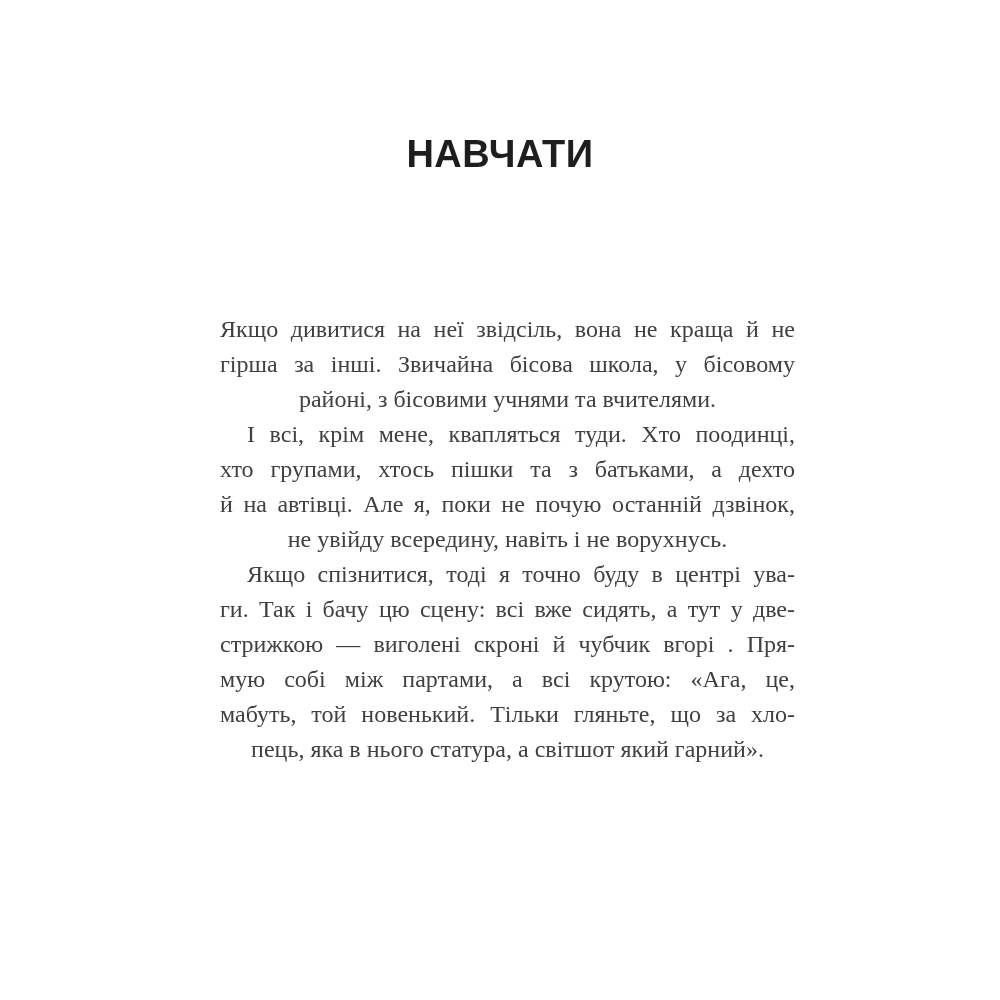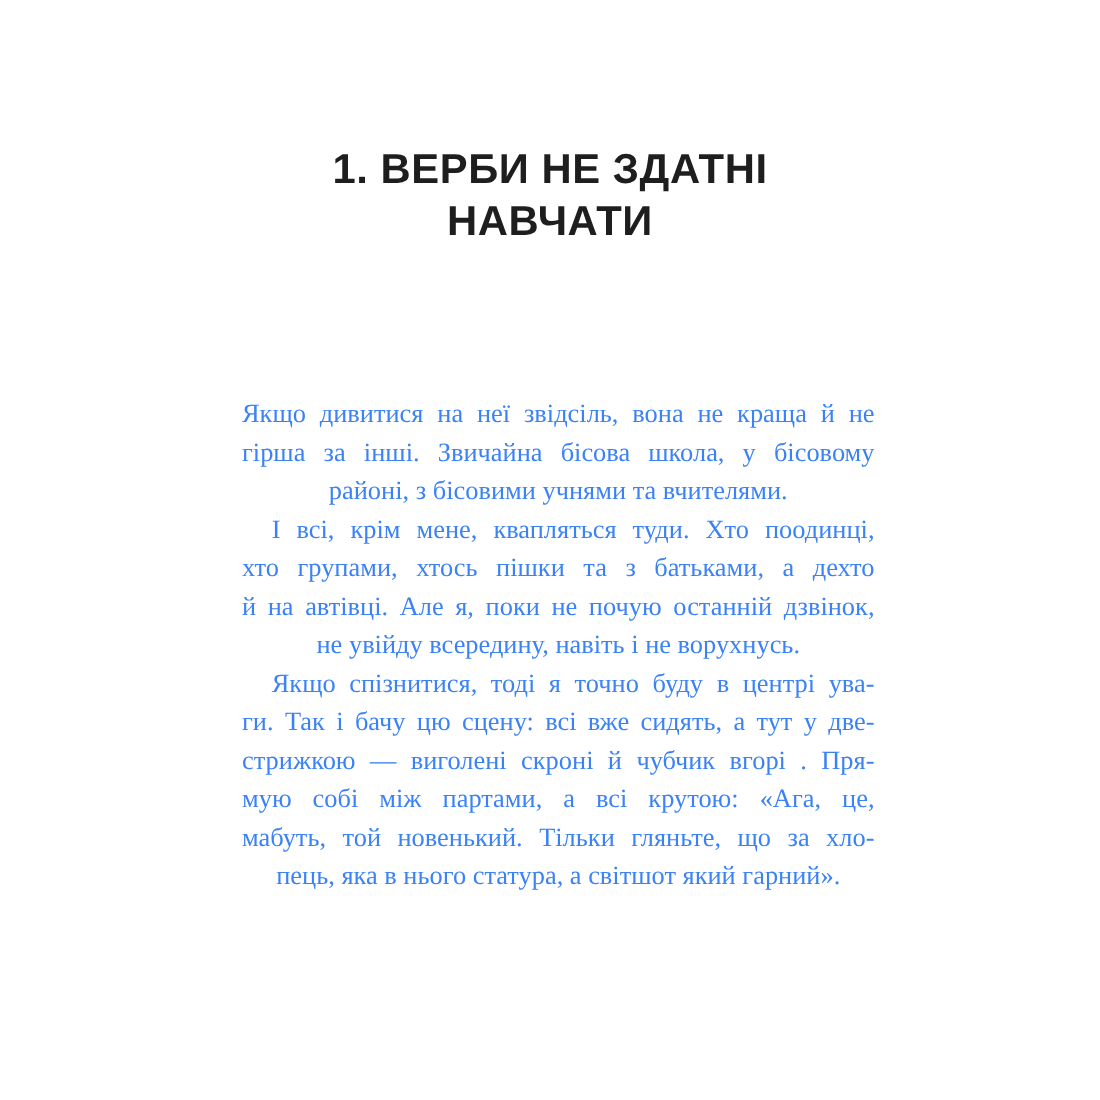--- a/index.html
+++ b/index.html
@@ -24,42 +24,41 @@
     letter-spacing: 0.5px;
     color: #1e1e1e;
   }
   .body-text {
     width: 575px;
     margin-left: 220px;
     margin-top: 134px;
     font-family: "Liberation Serif", "DejaVu Serif", serif;
     font-size: 24px;
     line-height: 35px;
-    color: #3b82f6;
+    color: #404040;
   }
   .paragraph { margin: 0; padding: 0; }
   .line { white-space: normal; }
   .jline {
     text-align: justify;
     text-align-last: justify;
   }
   .lline {
     text-align: center;
   }
   .ind {
     text-indent: 27px;
   }
 </style>
 </head>
 <body>
 
 <div class="page">
 
   <div class="chapter-title">
-    <div>1. ВЕРБИ НЕ ЗДАТНІ</div>
     <div>НАВЧАТИ</div>
   </div>
 
   <div class="body-text">
 
     <div class="paragraph">
       <div class="line jline">Якщо дивитися на неї звідсіль, вона не краща й не</div>
       <div class="line jline">гірша за інші. Звичайна бісова школа, у бісовому</div>
       <div class="line lline">районі, з бісовими учнями та вчителями.</div>
     </div>

